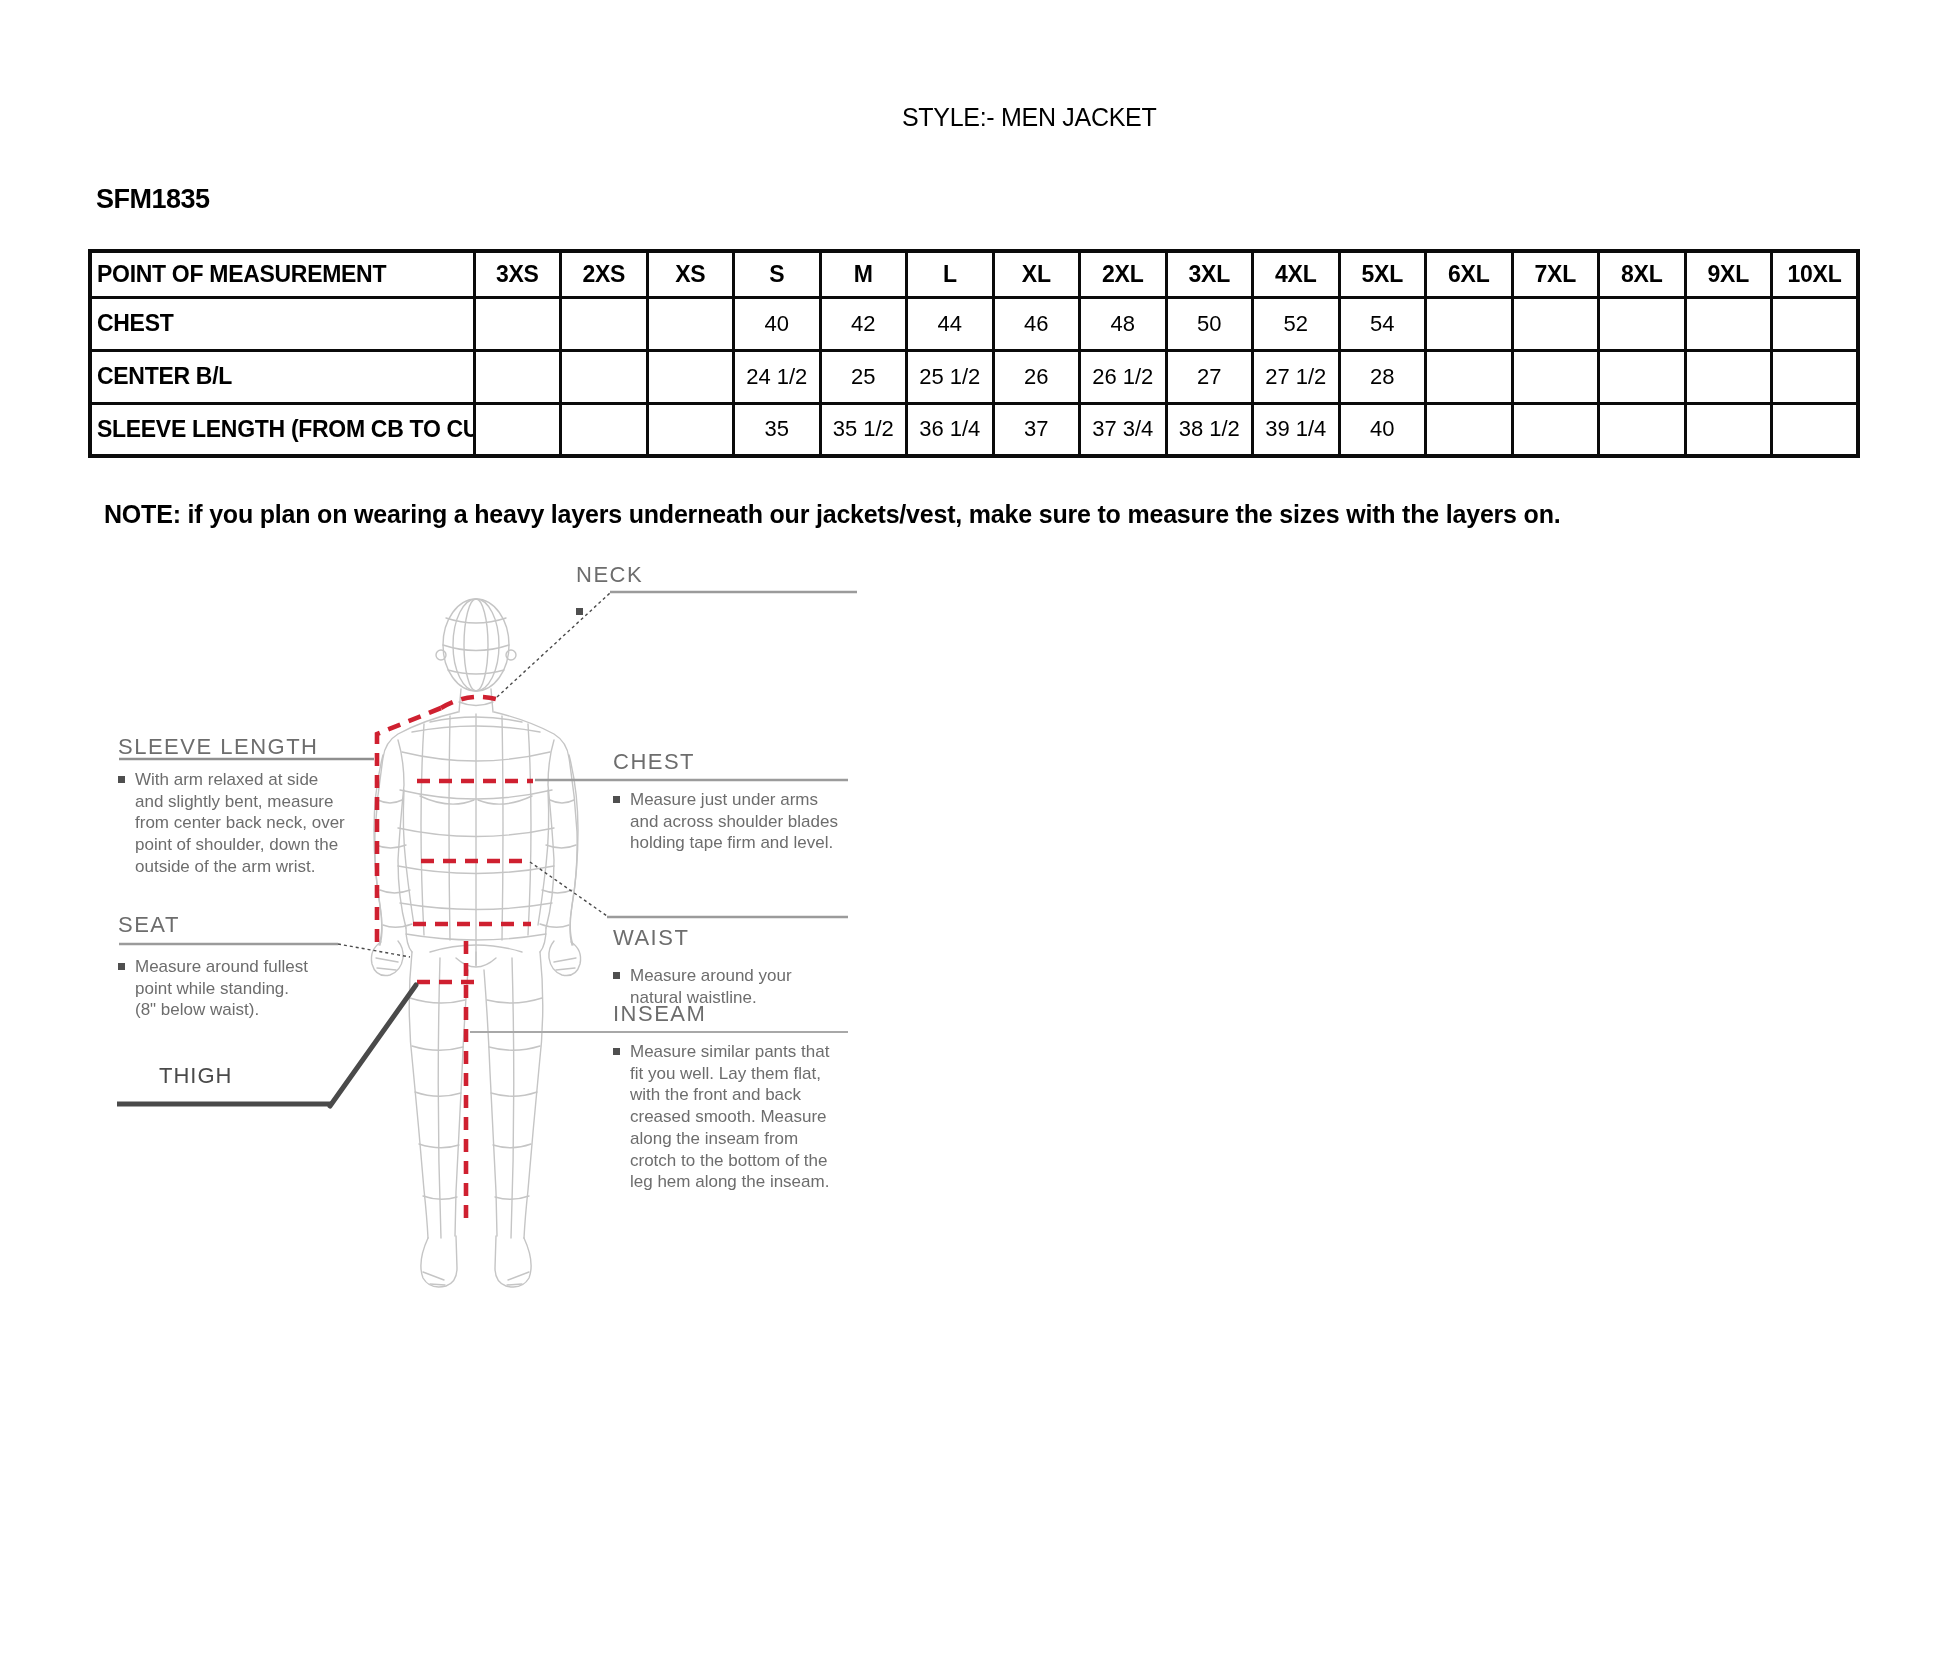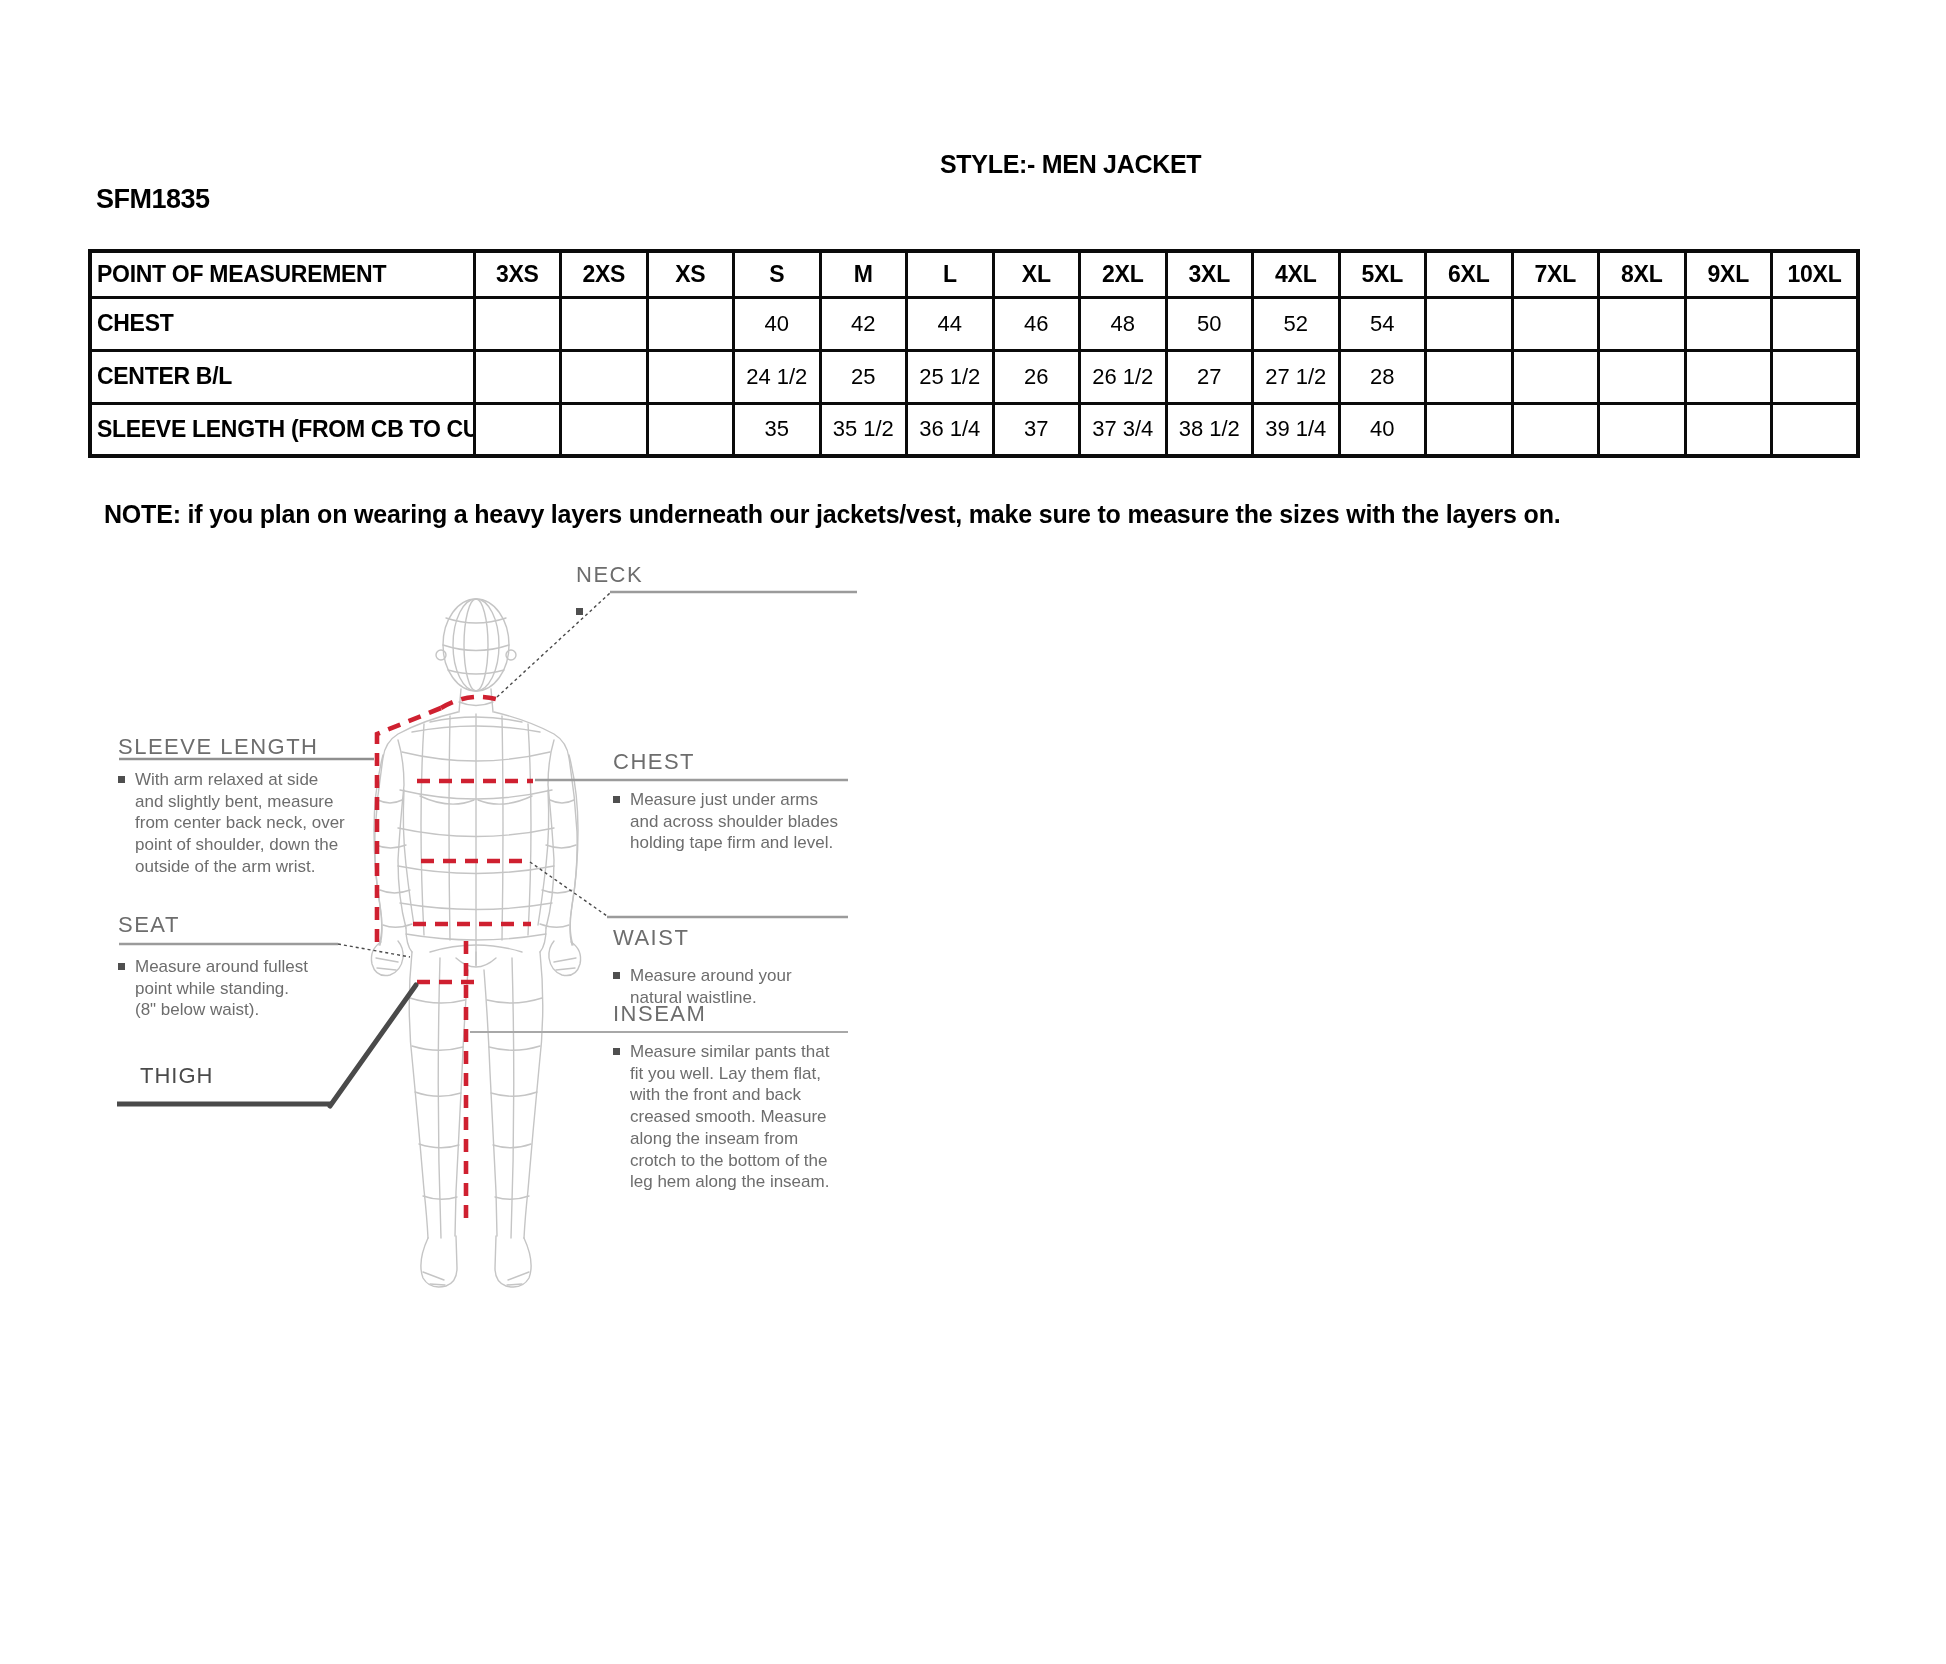--- a/index.html
+++ b/index.html
@@ -8,22 +8,22 @@
     --label-gray:#6d6d6d;
     --dark-gray:#4a4a4a;
   }
   *{margin:0;padding:0;box-sizing:border-box;}
   html,body{background:#ffffff;}
   body{
     width:1946px;height:1664px;position:relative;
     font-family:"Liberation Sans", sans-serif;color:#000;
   }
   .page-title{
-    position:absolute;left:940px;top:103px;
-    font-size:25px;font-weight:bold;letter-spacing:-0.3px;white-space:nowrap;margin-top:47px;
+    position:absolute;left:902px;top:103px;
+    font-size:25px;font-weight:normal;letter-spacing:-0.3px;white-space:nowrap;
   }
   .style-code{
     position:absolute;left:96px;top:184px;
     font-size:27px;font-weight:bold;letter-spacing:-0.5px;
   }
   
   table.size-table{
     position:absolute;left:88px;top:249px;width:1768px;
     border-collapse:collapse;table-layout:fixed;
     border:4px solid #0b0b0b;
@@ -43,21 +43,21 @@
     position:absolute;left:104px;top:500px;
     font-size:25px;font-weight:bold;letter-spacing:-0.2px;white-space:nowrap;
   }
   
   .diagram-svg{position:absolute;left:90px;top:555px;}
   .callout{position:absolute;}
   .co-head{
     font-size:22px;letter-spacing:1.5px;color:var(--label-gray);
     white-space:nowrap;line-height:27px;
   }
-  .co-head.dark{color:var(--dark-gray);letter-spacing:1px;}
+  .co-head.dark{color:var(--dark-gray);letter-spacing:1px;margin-left:19px;}
   .co-body{display:flex;align-items:flex-start;}
   .bullet{
     flex:0 0 auto;width:7px;height:7px;background:#4f4f4f;
     margin:7px 10px 0 0;display:inline-block;
   }
   .co-text{
     font-size:17px;line-height:21.7px;color:var(--label-gray);
     white-space:pre-line;
   }
   .co-text.dark{font-size:19px;line-height:22px;color:var(--dark-gray);}

